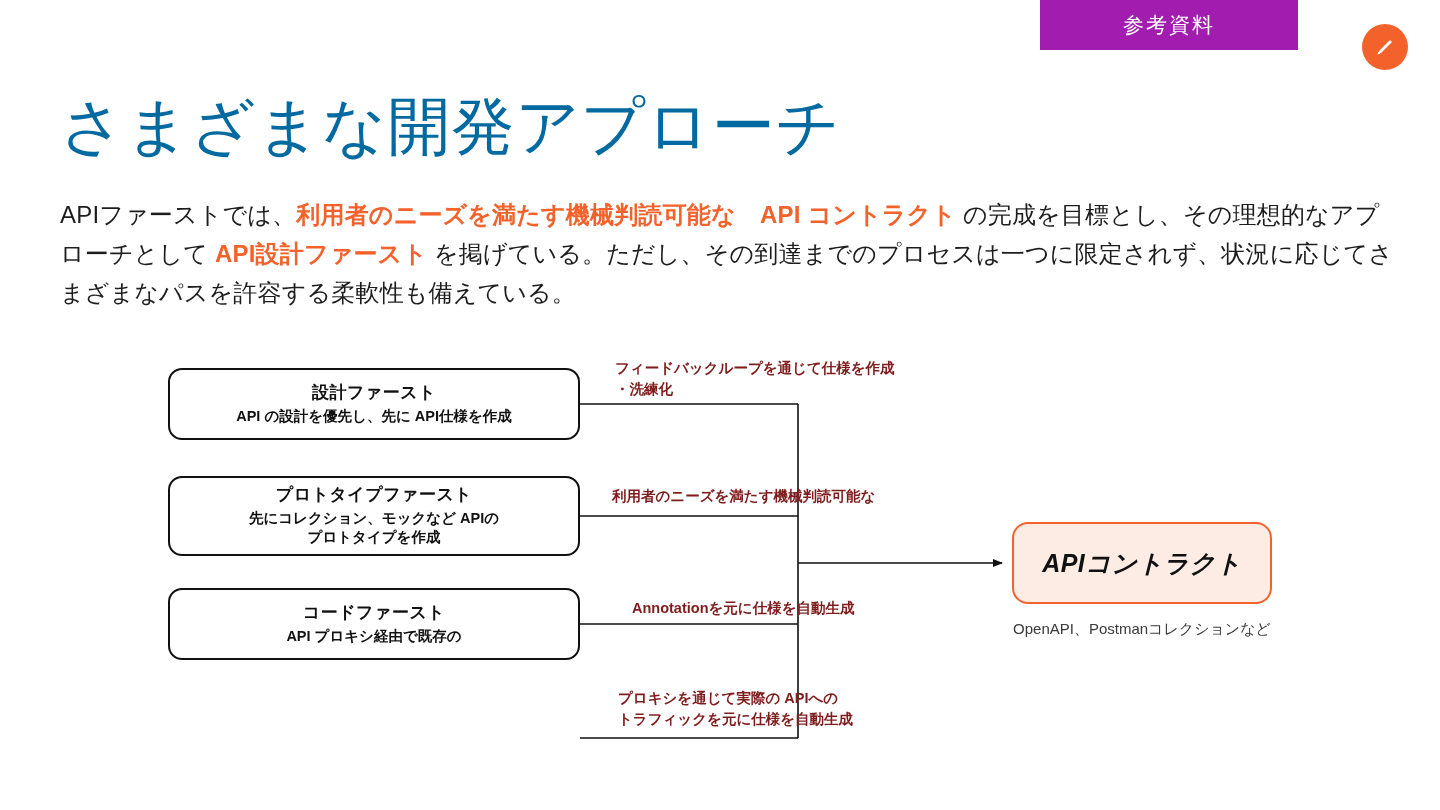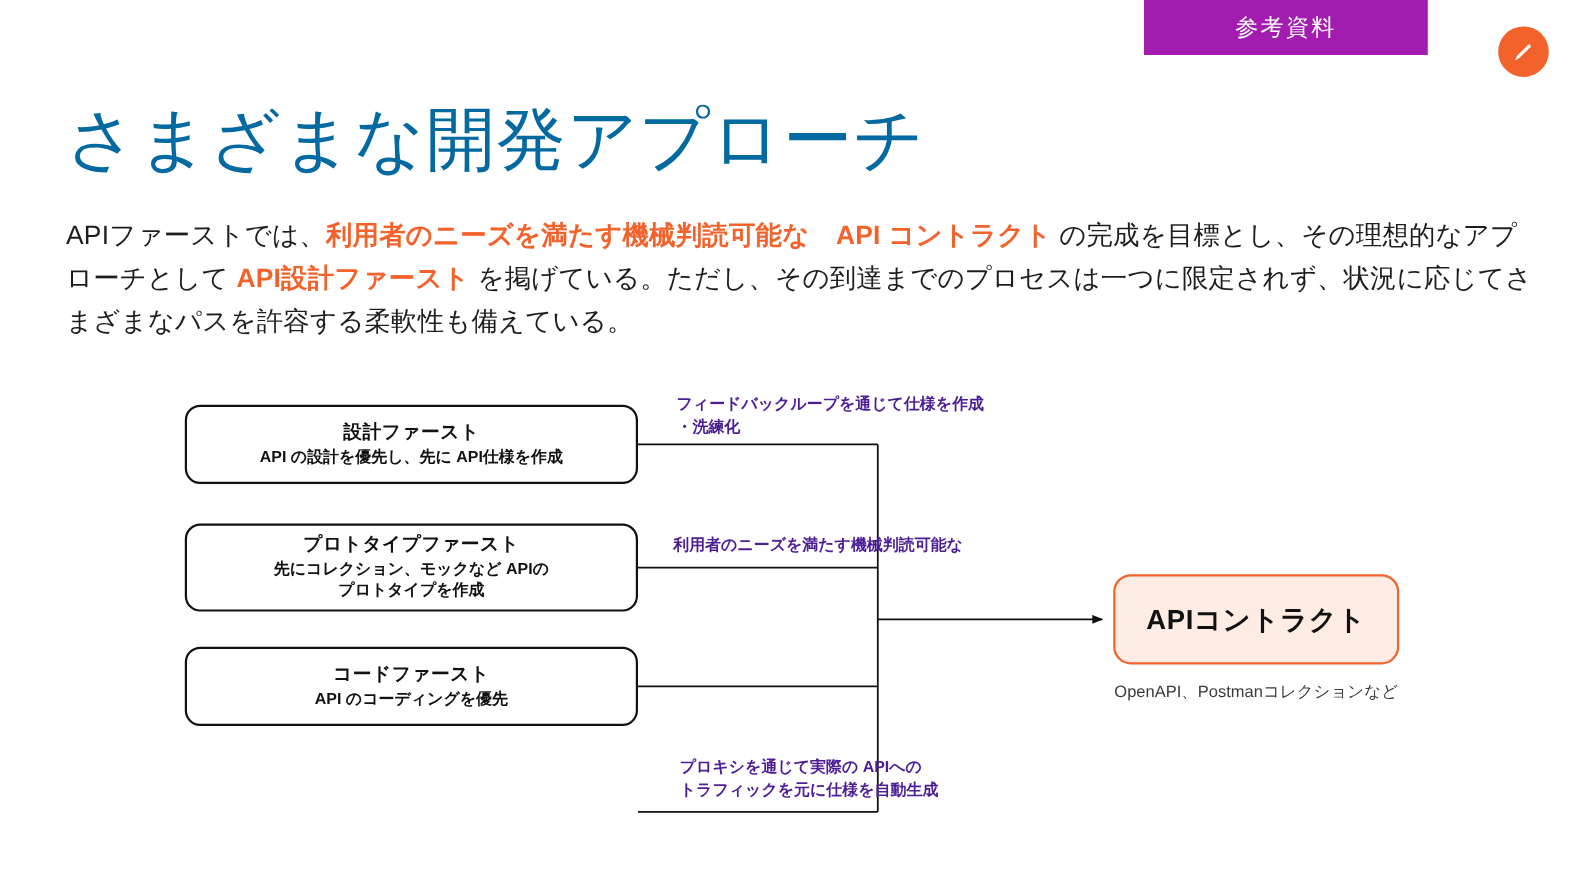--- a/index.html
+++ b/index.html
@@ -125,37 +125,38 @@
     border-radius: 16px;
     background: #fdece4;
     box-sizing: border-box;
     display: flex;
     align-items: center;
     justify-content: center;
     font-size: 25px;
     font-weight: bold;
     color: #111111;
     letter-spacing: 0.5px;
+    font-style: italic;
   }
   .contract-caption {
     position: absolute;
     left: 962px;
     top: 280px;
     width: 360px;
     text-align: center;
     font-size: 15px;
     color: #3a3a3a;
   }
 
   .edge-label {
     position: absolute;
     font-size: 14.5px;
     font-weight: bold;
     line-height: 1.45;
-    color: #4c1d95;
+    color: #7f1d1d;
     white-space: pre-line;
   }
   #label-design    { left: 615px; top: 18px; }
   #label-prototype { left: 612px; top: 146px; }
   #label-code      { left: 632px; top: 258px; }
   #label-proxy     { left: 618px; top: 348px; }
 
   .svg-layer {
     position: absolute;
     left: 0; top: 0;
@@ -208,27 +209,28 @@
   </div>
 
   <div class="node" id="node-prototype">
     <div class="n-title">プロトタイプファースト</div>
     <div class="n-sub">先にコレクション、モックなど APIの
 プロトタイプを作成</div>
   </div>
 
   <div class="node" id="node-code">
     <div class="n-title">コードファースト</div>
-    <div class="n-sub">API のコーディングを優先</div>
+    <div class="n-sub">API プロキシ経由で既存の</div>
   </div>
 
 
   <div class="edge-label" id="label-design">フィードバックループを通じて仕様を作成
 ・洗練化</div>
   <div class="edge-label" id="label-prototype">利用者のニーズを満たす機械判読可能な</div>
+  <div class="edge-label" id="label-code">Annotationを元に仕様を自動生成</div>
   <div class="edge-label" id="label-proxy">プロキシを通じて実際の APIへの
 トラフィックを元に仕様を自動生成</div>
 
   <div class="contract-node">
     <span>APIコントラクト</span>
   </div>
   <div class="contract-caption">OpenAPI、Postmanコレクションなど</div>
 
 </div>
 

